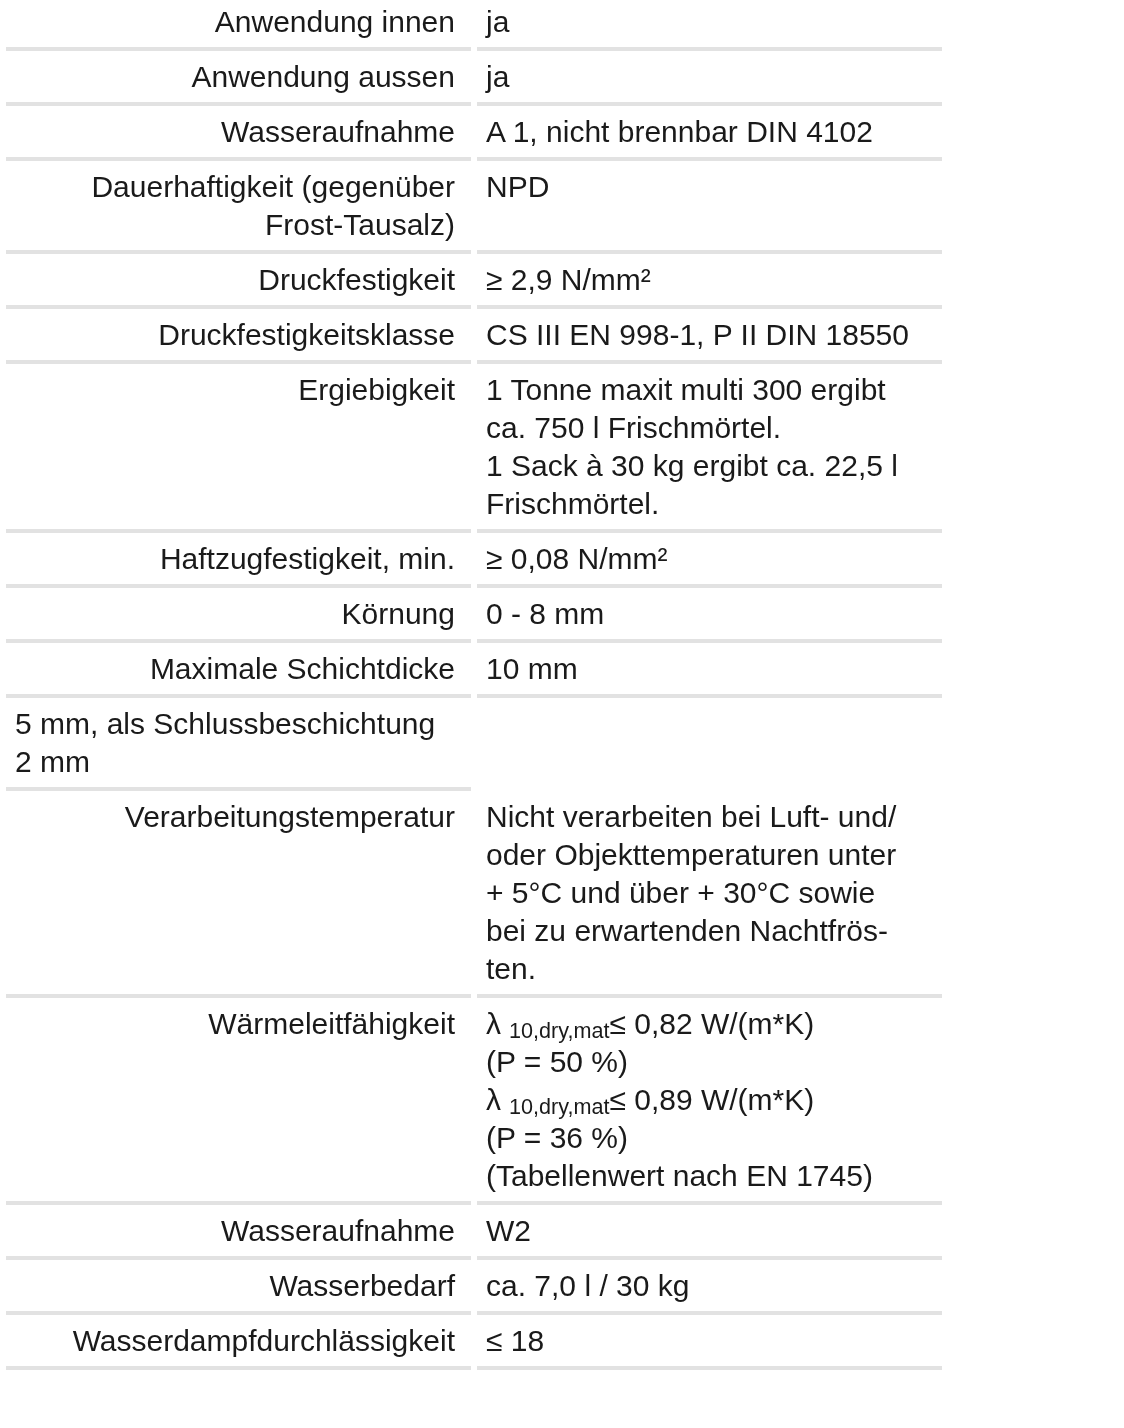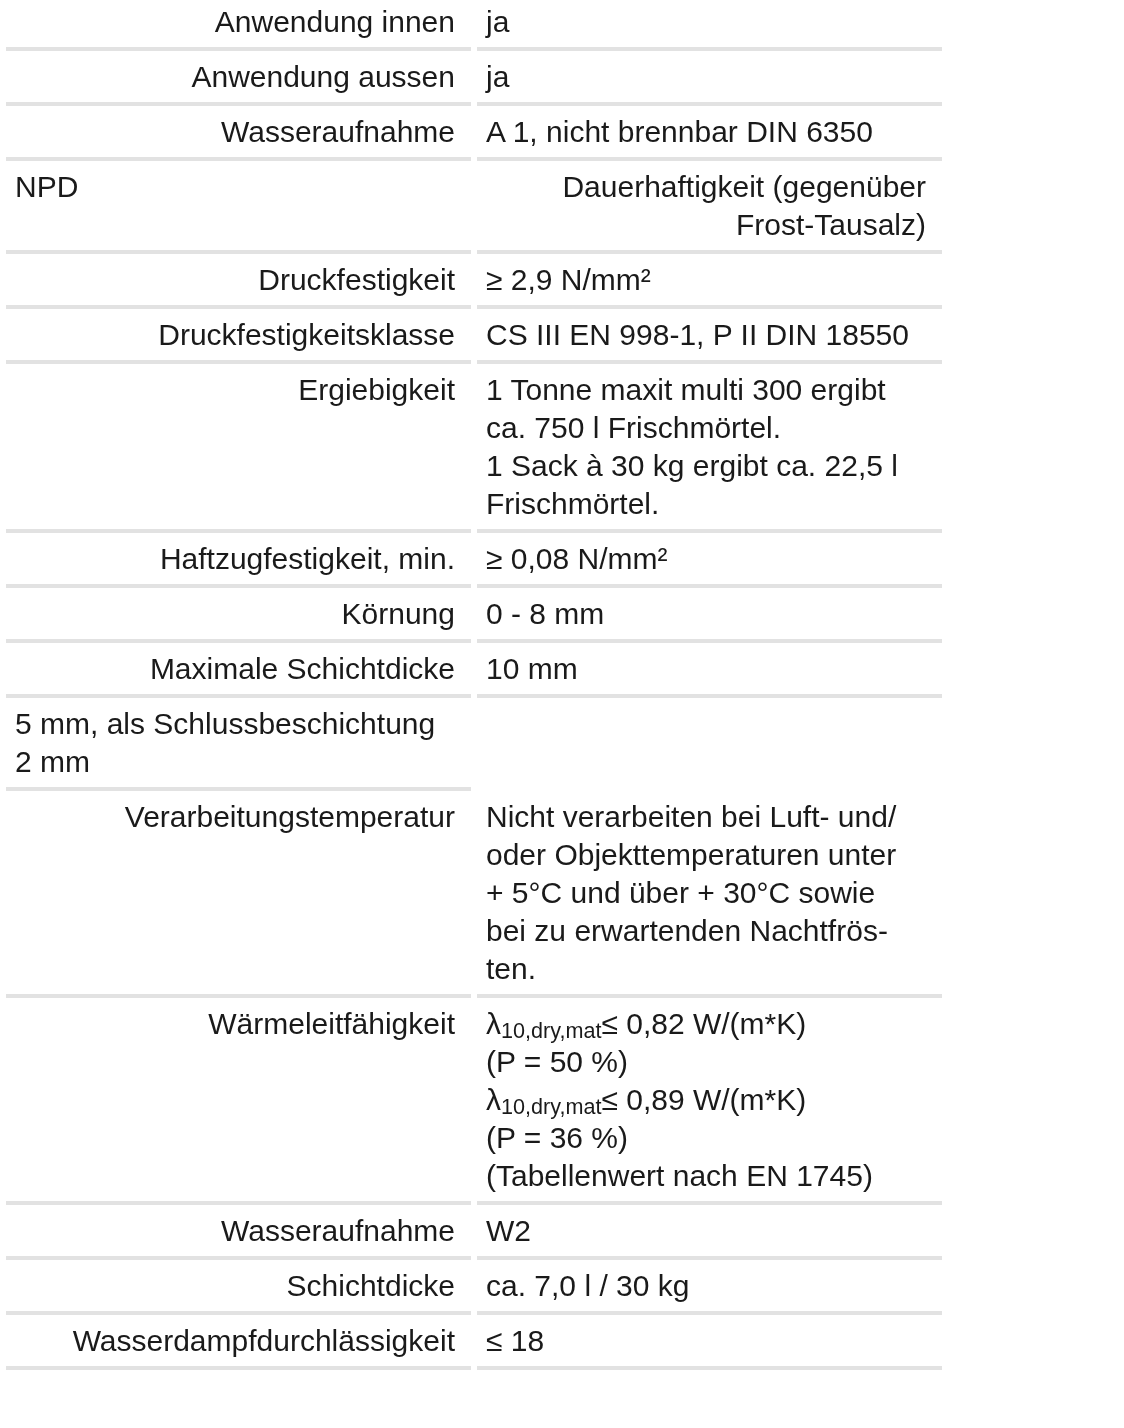--- a/index.html
+++ b/index.html
@@ -47,42 +47,43 @@
   .cell.value {
     text-align: left;
     padding-left: 9px;
   }
   sub {
     font-size: 0.72em;
     line-height: 0;
     vertical-align: baseline;
     position: relative;
     top: 0.22em;
+    margin-left: 8px;
   }
 </style>
 </head>
 <body>
 
 <div class="spec-table" id="spec-table">
     <div class="spec-row">
       <div class="cell label">Anwendung innen</div>
       <div class="cell value">ja</div>
     </div>
     <div class="spec-row">
       <div class="cell label">Anwendung aussen</div>
       <div class="cell value">ja</div>
     </div>
     <div class="spec-row">
       <div class="cell label">Wasseraufnahme</div>
-      <div class="cell value">A 1, nicht brennbar DIN 6350</div>
+      <div class="cell value">A 1, nicht brennbar DIN 4102</div>
     </div>
     <div class="spec-row">
-      <div class="cell value">NPD</div>
       <div class="cell label">Dauerhaftigkeit (gegenüber
 Frost-Tausalz)</div>
+      <div class="cell value">NPD</div>
     </div>
     <div class="spec-row">
       <div class="cell label">Druckfestigkeit</div>
       <div class="cell value">≥ 2,9 N/mm²</div>
     </div>
     <div class="spec-row">
       <div class="cell label">Druckfestigkeitsklasse</div>
       <div class="cell value">CS III EN 998-1, P II DIN 18550</div>
     </div>
     <div class="spec-row">
@@ -120,20 +121,20 @@
     </div>
     <div class="spec-row">
       <div class="cell label">Wärmeleitfähigkeit</div>
       <div class="cell value"><span>λ</span><sub>10,dry,mat</sub><span>≤ 0,82 W/(m*K)</span><br><span>(P = 50 %)</span><br><span>λ</span><sub>10,dry,mat</sub><span>≤ 0,89 W/(m*K)</span><br><span>(P = 36 %)</span><br><span>(Tabellenwert nach EN 1745)</span></div>
     </div>
     <div class="spec-row">
       <div class="cell label">Wasseraufnahme</div>
       <div class="cell value">W2</div>
     </div>
     <div class="spec-row">
-      <div class="cell label">Schichtdicke</div>
+      <div class="cell label">Wasserbedarf</div>
       <div class="cell value">ca. 7,0 l / 30 kg</div>
     </div>
     <div class="spec-row">
       <div class="cell label">Wasserdampfdurchlässigkeit</div>
       <div class="cell value">≤ 18</div>
     </div>
   </div>
 
 </body></html>

